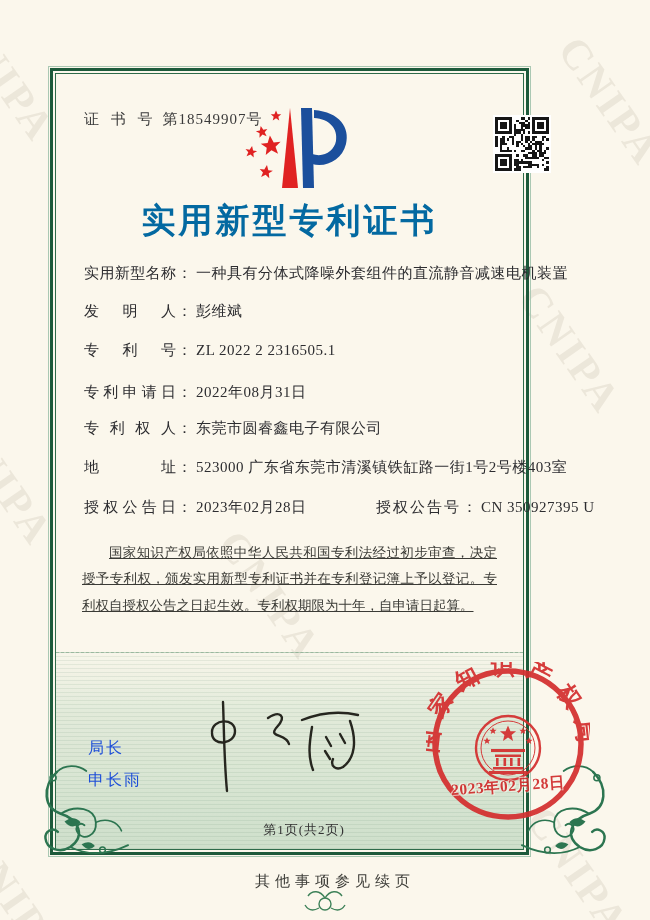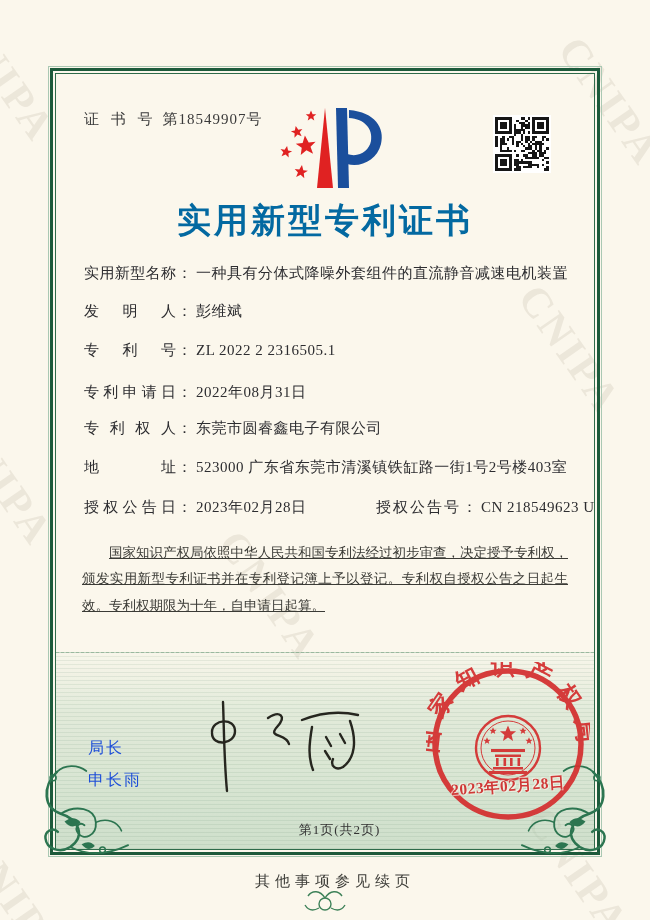--- a/index.html
+++ b/index.html
@@ -6,21 +6,21 @@
   body{width:650px;height:920px;overflow:hidden;
        font-family:"Liberation Serif","DejaVu Serif",serif;}
   .page{position:relative;width:650px;height:920px;background:#fbf7ec;overflow:hidden;}
 
   
   .wm{position:absolute;font-family:"Liberation Serif","DejaVu Serif",serif;
       font-weight:bold;font-size:42px;letter-spacing:3px;color:rgba(138,124,104,0.13);
       transform:rotate(55deg);transform-origin:left top;white-space:nowrap;pointer-events:none;}
 
   
-  .frame{position:absolute;left:50px;top:68px;width:550px;height:787px;
+  .frame{position:absolute;left:50px;top:68px;width:479px;height:787px;
          border:3px solid #1d5a3b;outline:1px solid #aac8b3;outline-offset:1px;box-sizing:border-box;}
   .frame-inner{position:absolute;inset:2px;border:1px solid #2e6b4a;box-sizing:border-box;}
 
   
   .band{position:absolute;left:0;right:0;bottom:0;height:196px;
         background:
           repeating-linear-gradient(0deg, rgba(70,120,85,0.10) 0 1px, rgba(0,0,0,0) 1px 4px),
           linear-gradient(180deg, rgba(198,222,200,0.05) 0%, rgba(185,214,188,0.38) 30%, rgba(170,204,176,0.55) 100%);
         border-top:1px dashed rgba(70,120,85,0.30);}
 
@@ -295,21 +295,21 @@
         </div>
         <div class="frow" style="top:157px">
           <span class="flabel">专 利 权 人</span><span class="fcolon">：</span><span class="fvalue">东莞市圆睿鑫电子有限公司</span>
         </div>
         <div class="frow" style="top:196px">
           <span class="flabel">地 址</span><span class="fcolon">：</span><span class="fvalue">523000 广东省东莞市清溪镇铁缸路一街1号2号楼403室</span>
         </div>
         <div class="frow" style="top:236px">
           <span class="flabel">授 权 公 告 日</span><span class="fcolon">：</span><span class="fvalue">2023年02月28日</span>
           <span class="grant2">
-            <span class="g-lbl">授权公告号</span><span class="fcolon">：</span><span class="fvalue">CN 218549623 U</span>
+            <span class="g-lbl">授权公告号</span><span class="fcolon">：</span><span class="fvalue">CN 350927395 U</span>
           </span>
         </div>
       </div>
 
       <div class="paras">
         <p>国家知识产权局依照中华人民共和国专利法经过初步审查，决定授予专利权，颁发实用新型专利证书并在专利登记簿上予以登记。专利权自授权公告之日起生效。专利权期限为十年，自申请日起算。</p>
       </div>
 
       <div class="officer">
         <div>局长</div>

